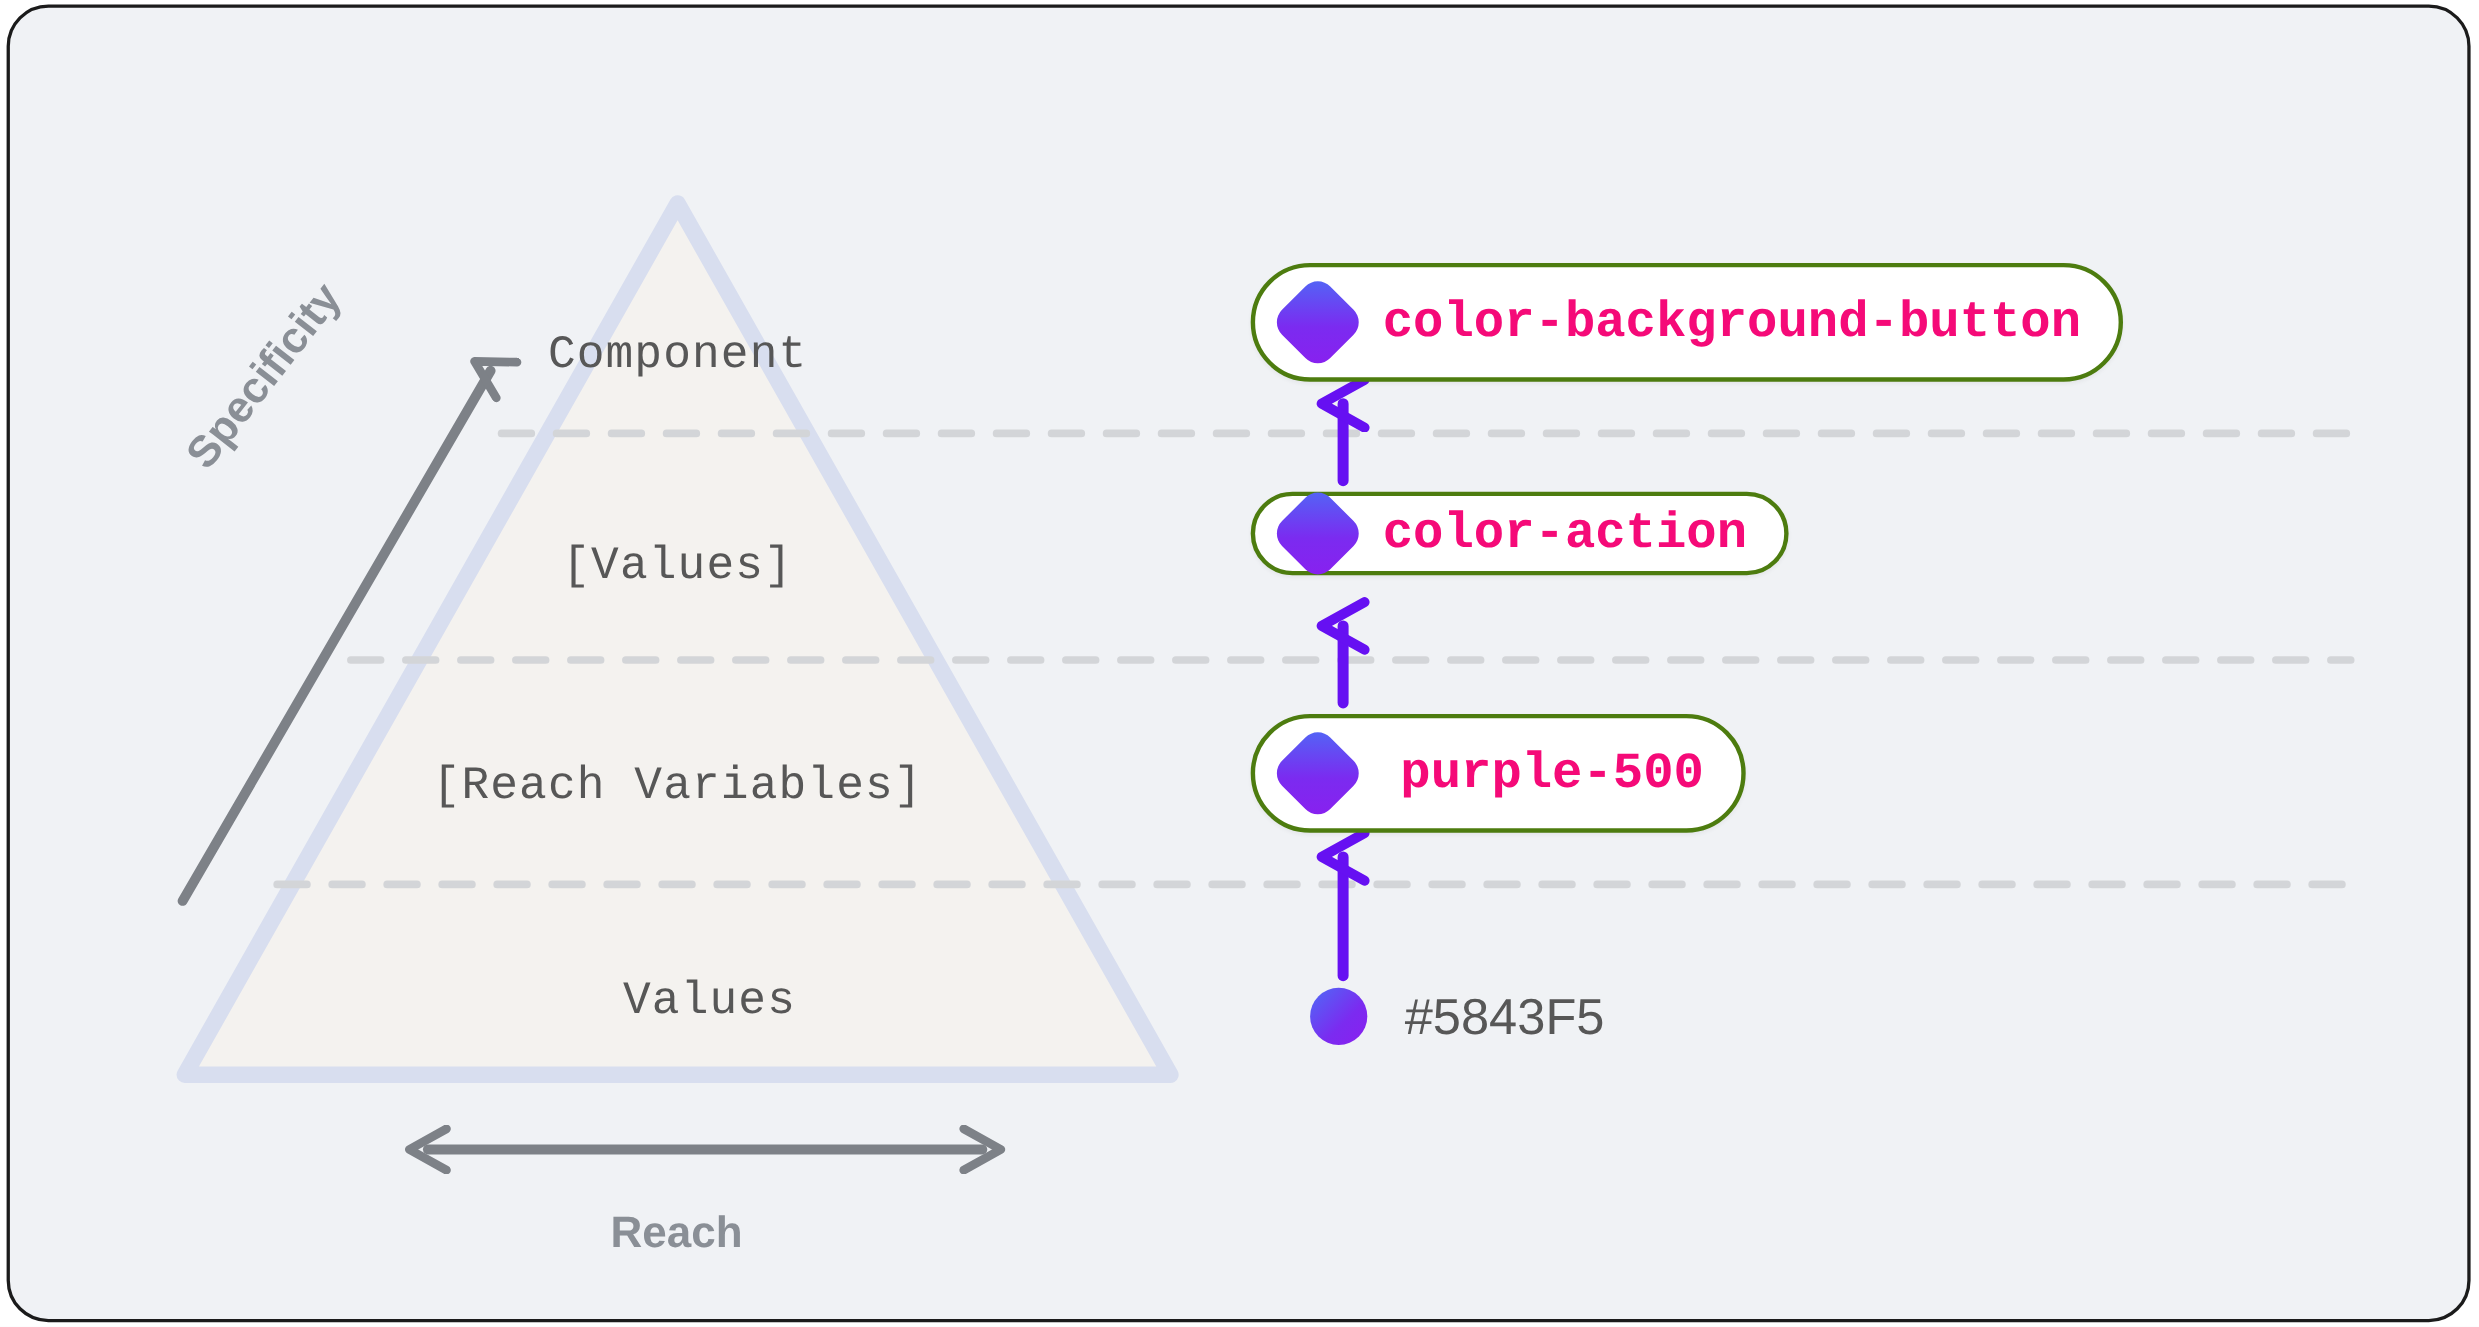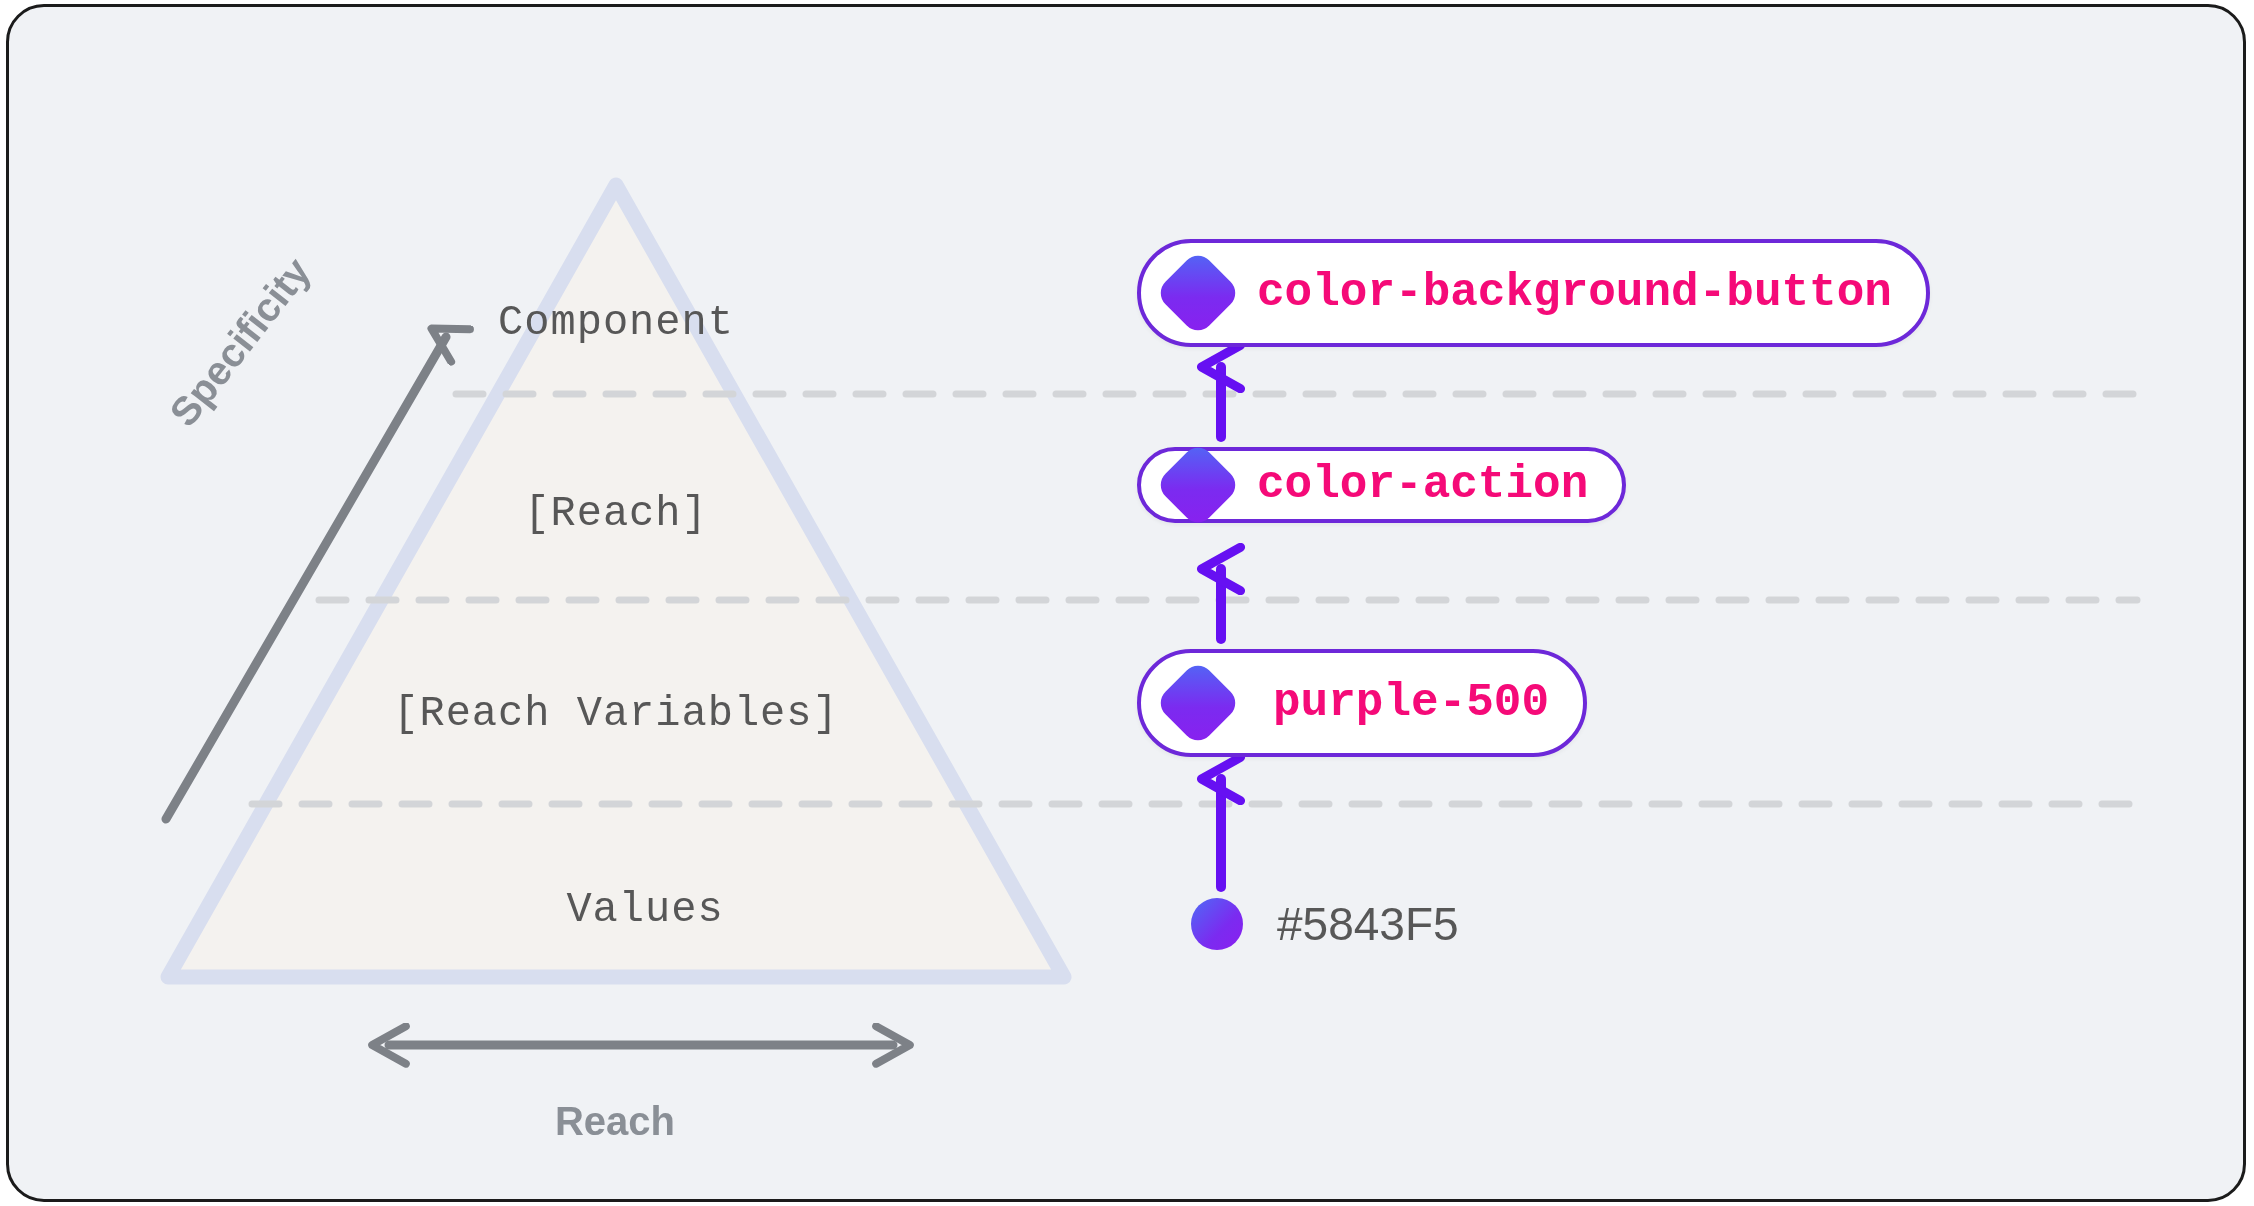--- a/index.html
+++ b/index.html
@@ -22,21 +22,21 @@
   .axislabel{position:absolute;color:#8A8F96;
              font-family:"Liberation Sans",sans-serif;
              font-size:40px;font-weight:700;white-space:nowrap;}
 
   #spec-label{left:152px;top:400px;transform:rotate(-52deg);
               transform-origin:left top;}
   #reach-label{left:606px;top:1092px;transform:translateX(-50%);}
 
   
   .pill{position:absolute;display:flex;align-items:center;
-        background:#ffffff;border:4px solid #6d28d9;border-radius:60px;
+        background:#ffffff;border:4px solid #4d7c0f;border-radius:60px;
         box-sizing:border-box;padding:0 34px 0 26px;gap:28px;
         box-shadow:0 2px 4px rgba(0,0,0,.05);}
   .pill .tok{color:#F50A78;
              font-family:"Liberation Mono","DejaVu Sans Mono",monospace;
              font-size:46px;font-weight:700;white-space:nowrap;letter-spacing:0px;}
 
   .diamond{width:62px;height:62px;border-radius:16px;flex:0 0 auto;
            background:linear-gradient(135deg,#4E6BF6 0%,#7B2BF0 55%,#8A1FEF 100%);
            transform:rotate(45deg);}
 
@@ -88,21 +88,21 @@
       <line x1="157" y1="812" x2="437" y2="330" stroke="#7D8187" stroke-width="9" stroke-linecap="round" marker-end="url(#arrowGrayUp)"></line>
 
       <line x1="380" y1="1038" x2="884" y2="1038" stroke="#7D8187" stroke-width="9" stroke-linecap="round" marker-start="url(#arrowGrayL)" marker-end="url(#arrowGrayR)"></line>
 
       <line x1="1212" y1="430" x2="1212" y2="360" stroke="#6610F2" stroke-width="10" stroke-linecap="round" marker-end="url(#arrowPurple)"></line>
       <line x1="1212" y1="632" x2="1212" y2="562" stroke="#6610F2" stroke-width="10" stroke-linecap="round" marker-end="url(#arrowPurple)"></line>
       <line x1="1212" y1="880" x2="1212" y2="772" stroke="#6610F2" stroke-width="10" stroke-linecap="round" marker-end="url(#arrowPurple)"></line>
     </svg>
 
     <div class="tierlabel" style="left:607px;top:292px;">Component</div>
-    <div class="tierlabel" style="left:607px;top:483px;">[Reach]</div>
+    <div class="tierlabel" style="left:607px;top:483px;">[Values]</div>
     <div class="tierlabel" style="left:607px;top:683px;">[Reach Variables]</div>
     <div class="tierlabel" style="left:636px;top:879px;">Values</div>
 
     <div class="axislabel" id="spec-label">Specificity</div>
     <div class="axislabel" id="reach-label">Reach</div>
 
     <div class="pill" id="pill-component">
       <span class="diamond"></span>
       <span class="tok">color-background-button</span>
     </div>

